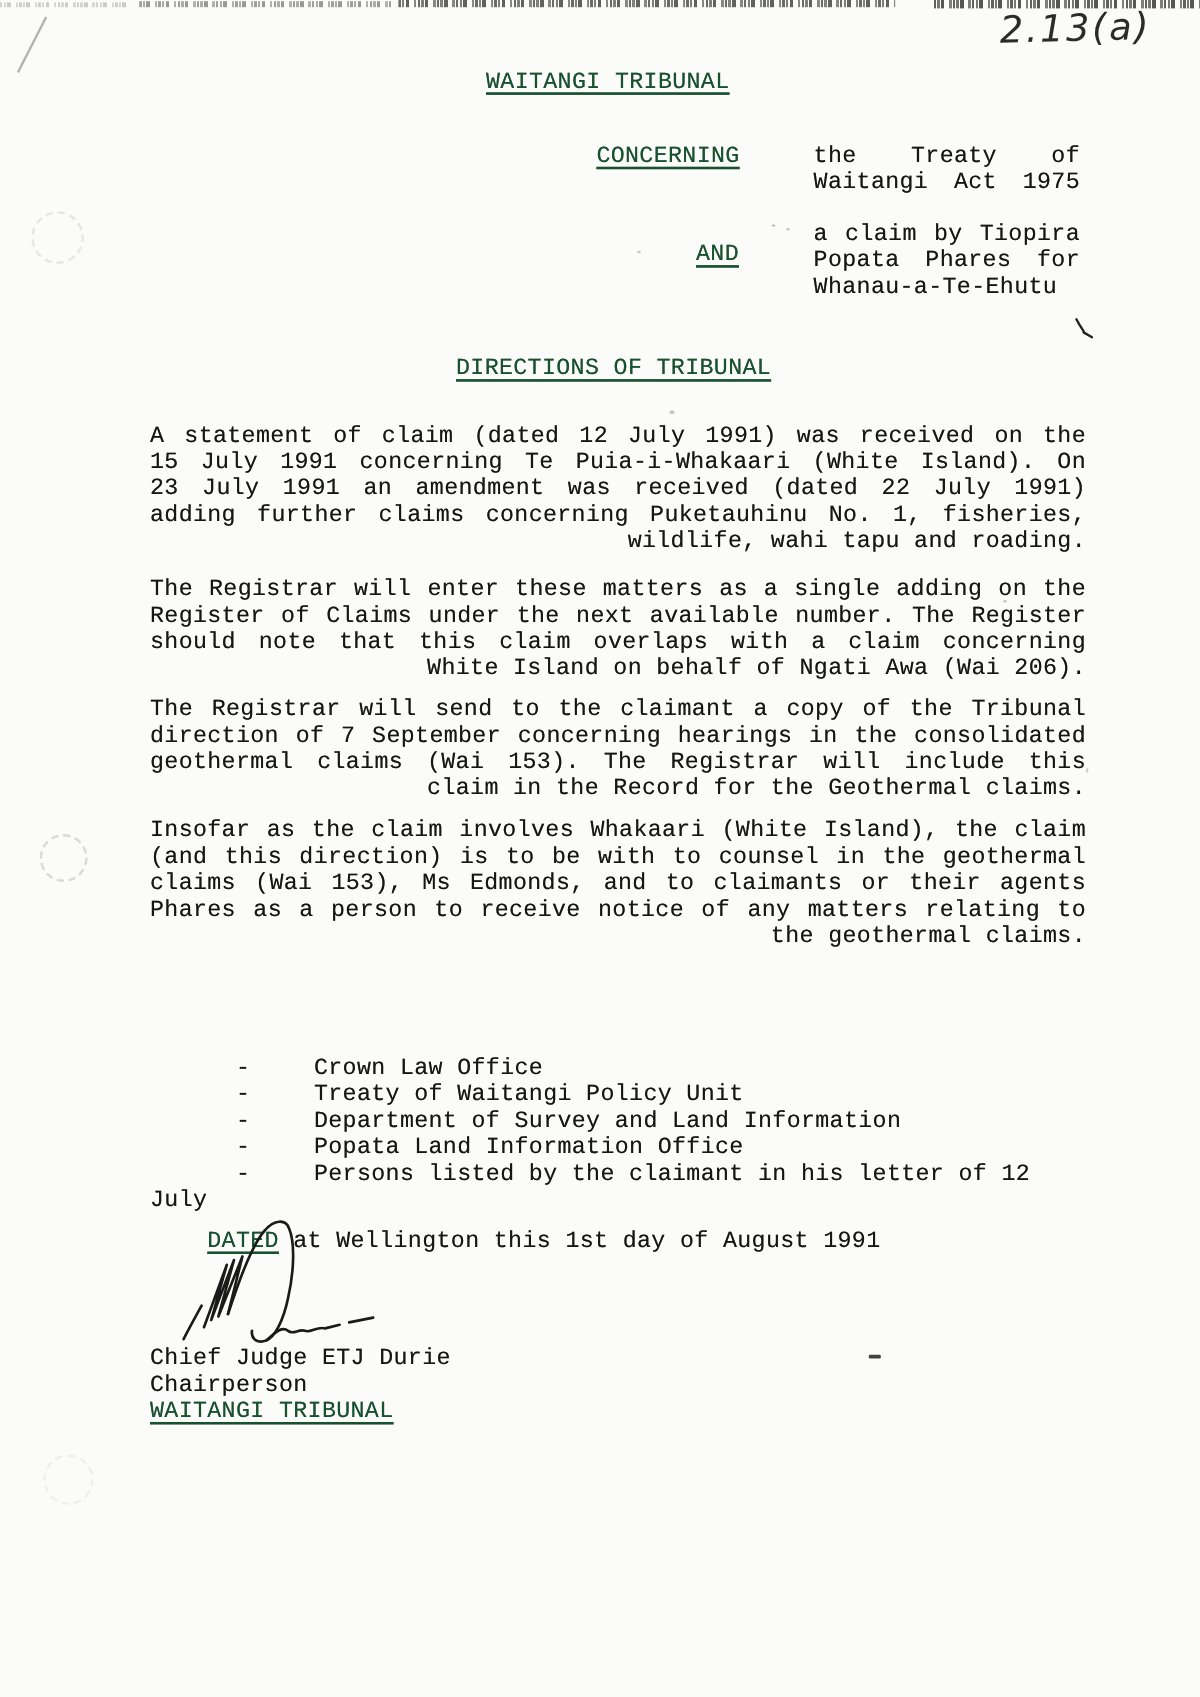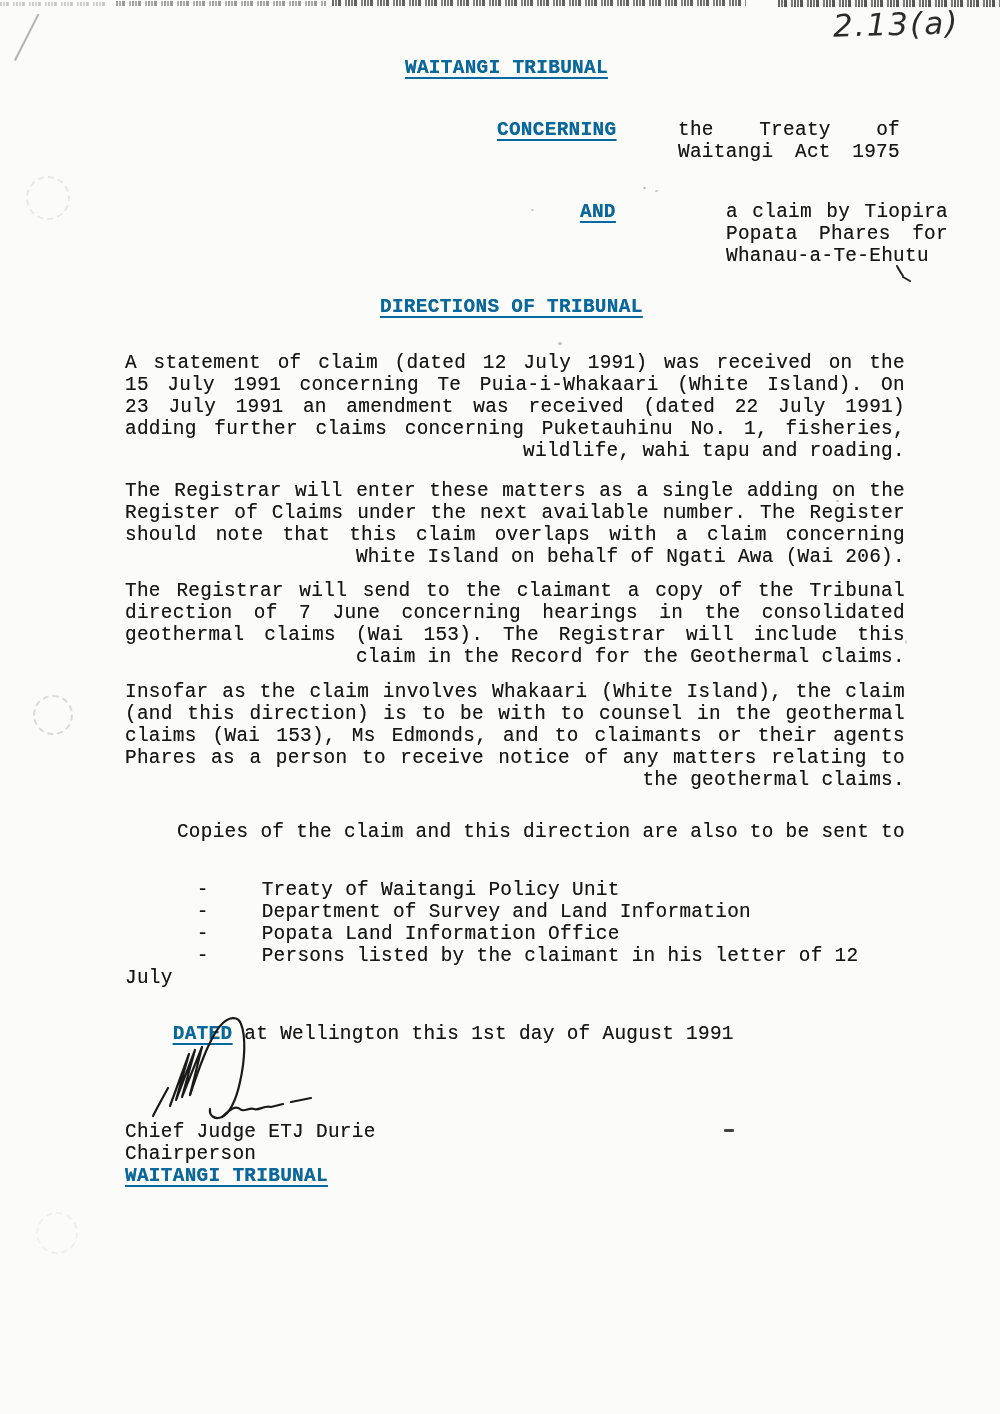--- a/index.html
+++ b/index.html
@@ -6,21 +6,21 @@
   .page{
     position:relative;width:1000px;height:1414px;margin:0 auto;
     background:#fbfbf9;overflow:hidden;
     font-family:"Liberation Mono",monospace;color:#161616;
   }
   .abs{position:absolute;}
   .tw{
     font-size:19.4px;line-height:22px;letter-spacing:0.3px;
     text-shadow:0 0 0.4px rgba(10,10,10,0.55);
   }
-  .b{font-weight:bold;color:#0369a1;}
+  .b{font-weight:normal;color:#14532d;}
   .u{text-decoration:underline;text-decoration-thickness:2.2px;text-underline-offset:4px;}
   .jl{height:22px;text-align:justify;text-align-last:justify;white-space:normal;}
   .ll{height:22px;white-space:pre-wrap;text-align:right;}
   .lrow{height:22px;white-space:pre-wrap;}
   .lrow .dash{display:inline-block;width:65px;}
   .band{
     position:absolute;
     background:repeating-linear-gradient(90deg,#2e2e2e 0 2px,transparent 2px 3px,#4a4a4a 3px 5px,transparent 5px 6px,#1f1f1f 6px 9px,transparent 9px 13px,#555 13px 15px,transparent 15px 16px);
   }
   .hole{position:absolute;border:2px dashed #b9b9b2;border-radius:50%;}
@@ -61,21 +61,21 @@
 
   <div class="abs tw b u" style="left:405px;top:57px;">WAITANGI TRIBUNAL</div>
 
   <div class="abs tw b u" style="left:497px;top:119px;">CONCERNING</div>
   <div class="abs tw" style="left:678px;top:119px;width:222px;">
     <div class="jl">the Treaty of</div>
     <div class="jl">Waitangi Act 1975</div>
   </div>
 
   <div class="abs tw b u" style="left:580px;top:201px;">AND</div>
-  <div class="abs tw" style="left:678px;top:201px;width:222px;margin-left:48px;">
+  <div class="abs tw" style="left:678px;top:184px;width:222px;">
     <div class="jl">a claim by Tiopira</div>
     <div class="jl">Popata Phares for</div>
     <div class="jl">Whanau-a-Te-Ehutu</div>
   </div>
 
   <svg class="abs tick" style="left:893px;top:264px;" width="20" height="22" viewBox="0 0 20 22">
     <path d="M4,2 C6,6 8,9 10,12"></path>
     <path d="M10,13 L17,17"></path>
   </svg>
 
@@ -91,38 +91,38 @@
 
   <div class="abs tw" style="left:125px;top:480px;width:780px;">
     <div class="jl">The Registrar will enter these matters as a single adding on the</div>
     <div class="jl">Register of Claims under the next available number.  The Register</div>
     <div class="jl">should note that this claim overlaps with a claim concerning</div>
     <div class="ll">White Island on behalf of Ngati Awa (Wai 206).</div>
   </div>
 
   <div class="abs tw" style="left:125px;top:580px;width:780px;">
     <div class="jl">The Registrar will send to the claimant a copy of the Tribunal</div>
-    <div class="jl">direction of 7 June concerning hearings in the consolidated</div>
+    <div class="jl">direction of 7 September concerning hearings in the consolidated</div>
     <div class="jl">geothermal claims (Wai 153).  The Registrar will include this</div>
     <div class="ll">claim in the Record for the Geothermal claims.</div>
   </div>
 
   <div class="abs tw" style="left:125px;top:681px;width:780px;">
     <div class="jl">Insofar as the claim involves Whakaari (White Island), the claim</div>
     <div class="jl">(and this direction) is to be with to counsel in the geothermal</div>
     <div class="jl">claims (Wai 153), Ms Edmonds, and to claimants or their agents</div>
     <div class="jl">Phares as a person to receive notice of any matters relating to</div>
     <div class="ll">the geothermal claims.</div>
   </div>
 
-  <div class="abs tw" style="left:125px;top:821px;width:780px;">
-    <div class="ll">Copies of the claim and this direction are also to be sent to</div>
-  </div>
 
   <div class="abs tw" style="left:125px;top:857px;width:780px;">
+    <div class="lrow">
+      <span class="dash">-</span><span>Crown Law Office</span>
+    </div>
     <div class="lrow">
       <span class="dash">-</span><span>Treaty of Waitangi Policy Unit</span>
     </div>
     <div class="lrow">
       <span class="dash">-</span><span>Department of Survey and Land Information</span>
     </div>
     <div class="lrow">
       <span class="dash">-</span><span>Popata Land Information Office</span>
     </div>
     <div class="lrow">

